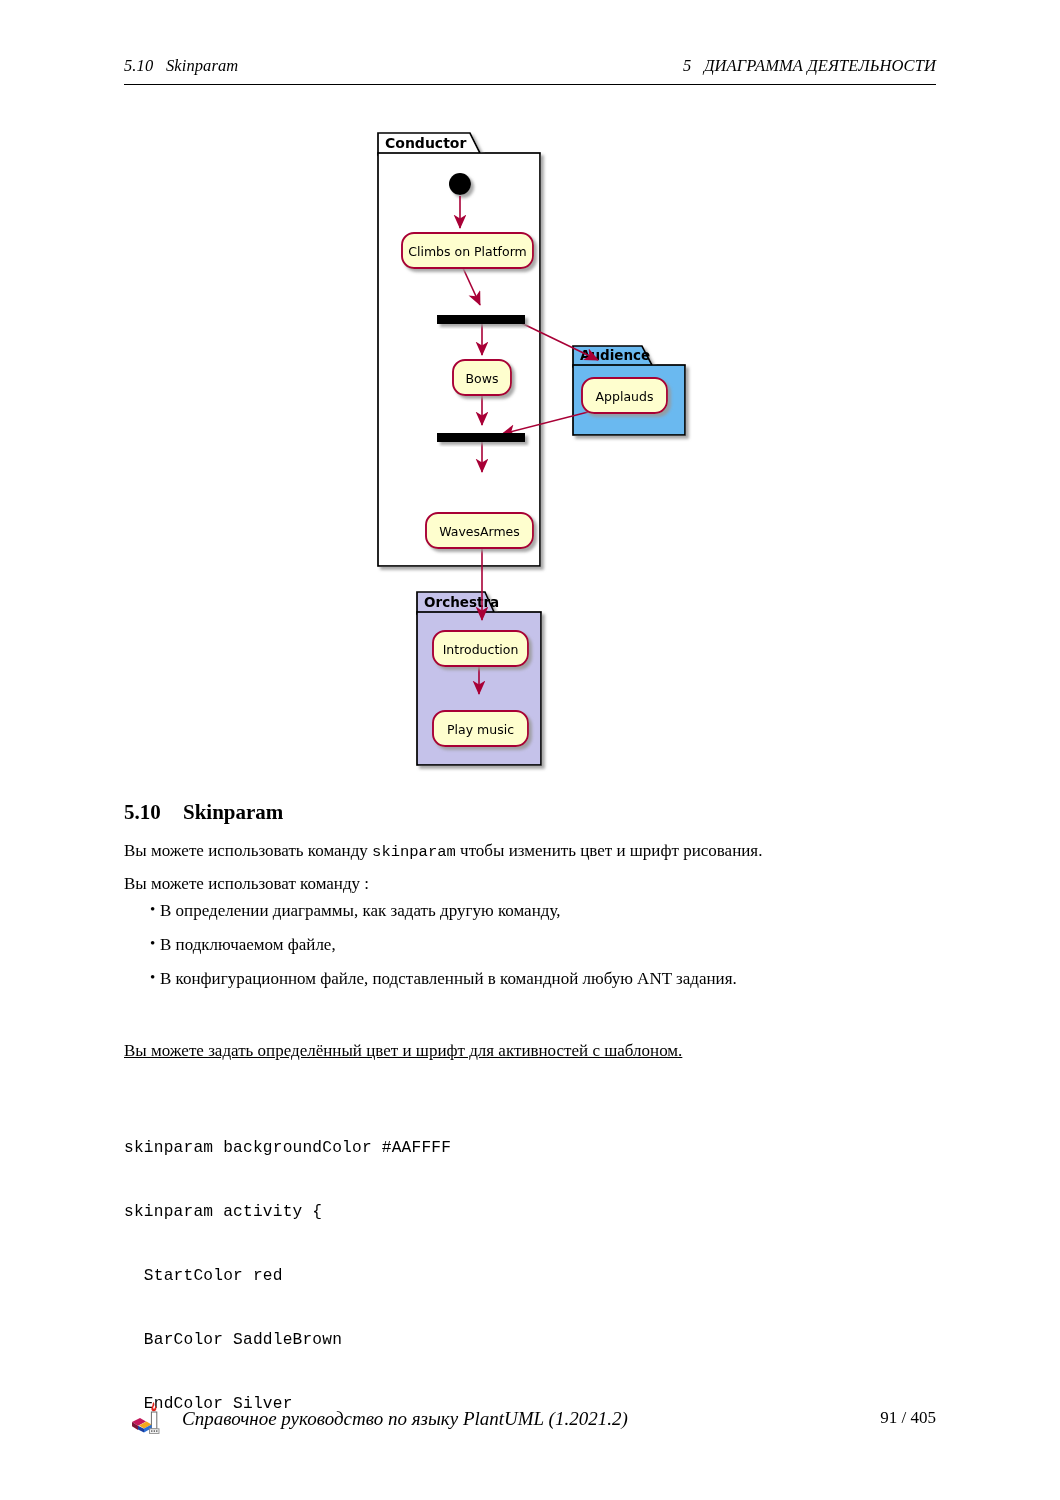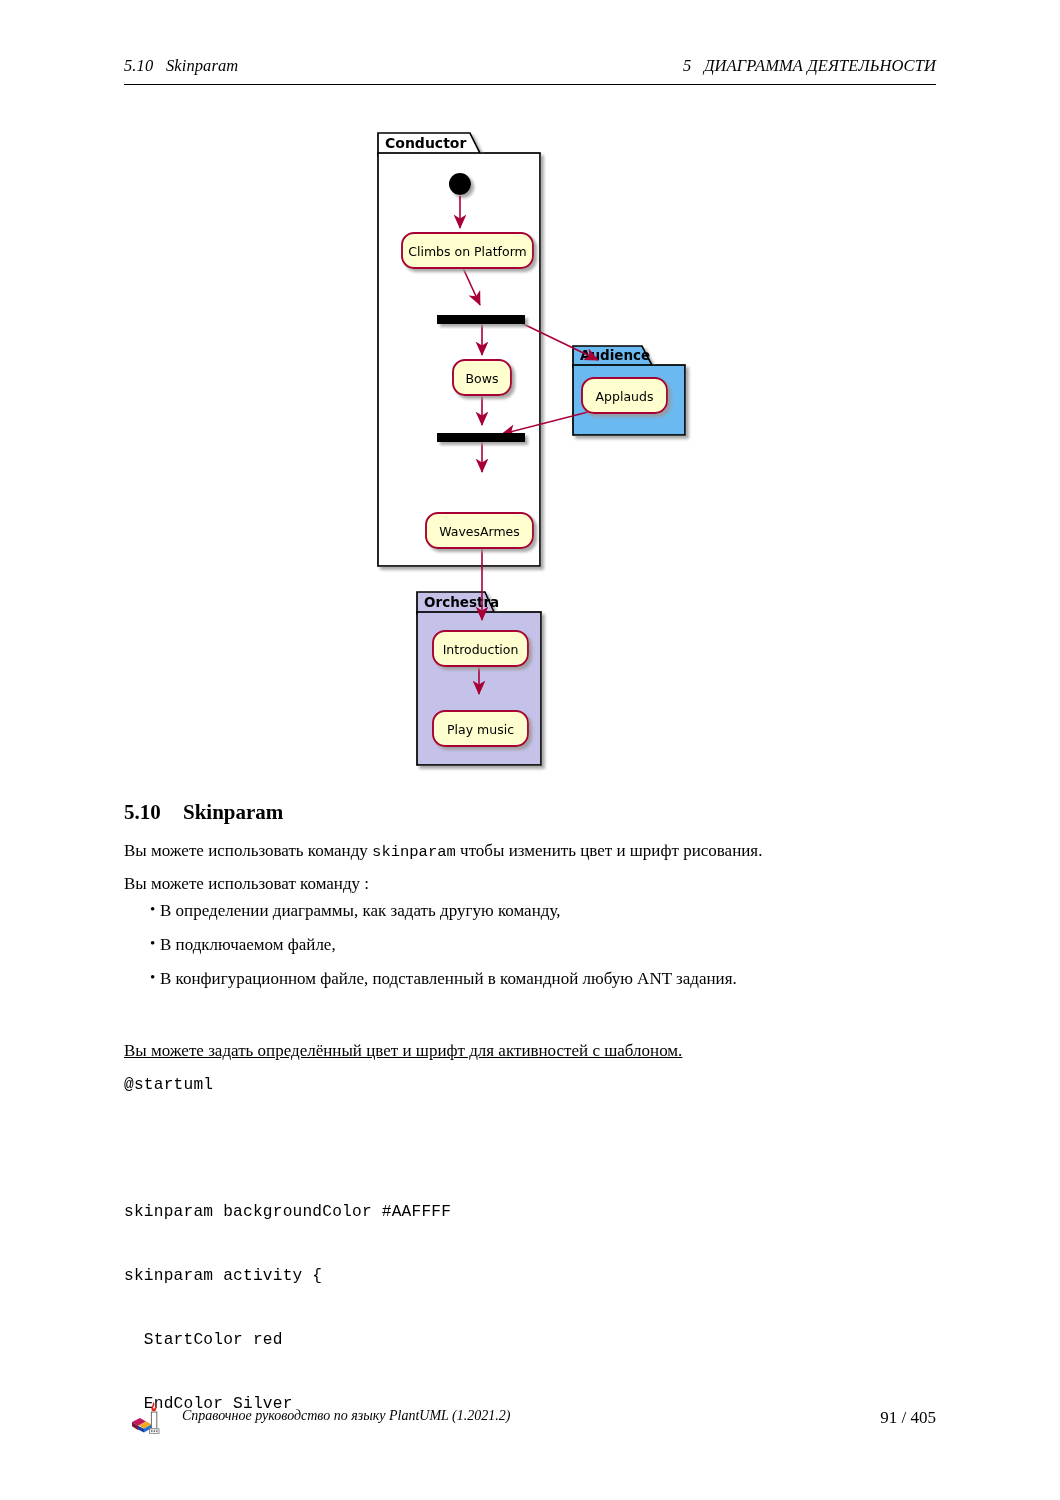--- a/index.html
+++ b/index.html
@@ -125,21 +125,21 @@
     left: 6px;
     top: 2px;
     width: 40px;
     height: 38px;
   }
   .footer-text {
     position: absolute;
     left: 58px;
     top: 10px;
     font-style: italic;
-    font-size: 14px;
+    font-size: 19px;
     white-space: pre;
   }
   .footer-page {
     position: absolute;
     right: 0px;
     top: 10px;
     font-size: 17px;
     white-space: pre;
     margin-left: 10px;
   }
@@ -246,25 +246,25 @@
   </div>
   <div class="bullet">
     <span class="dot">•</span>
     <span>В конфигурационном файле, подставленный в командной любую ANT задания.</span>
   </div>
 </div>
 
 <div class="para p3">Вы можете задать определённый цвет и шрифт для активностей с шаблоном.</div>
 
 <div class="code">
-  <div>@startuml</div>
   <div>&nbsp;</div>
   <div>skinparam backgroundColor #AAFFFF</div>
   <div>skinparam activity {</div>
   <div>  StartColor red</div>
+  <div>  BarColor SaddleBrown</div>
   <div>  EndColor Silver</div>
   
   
   
   
   
   
   
   
   

